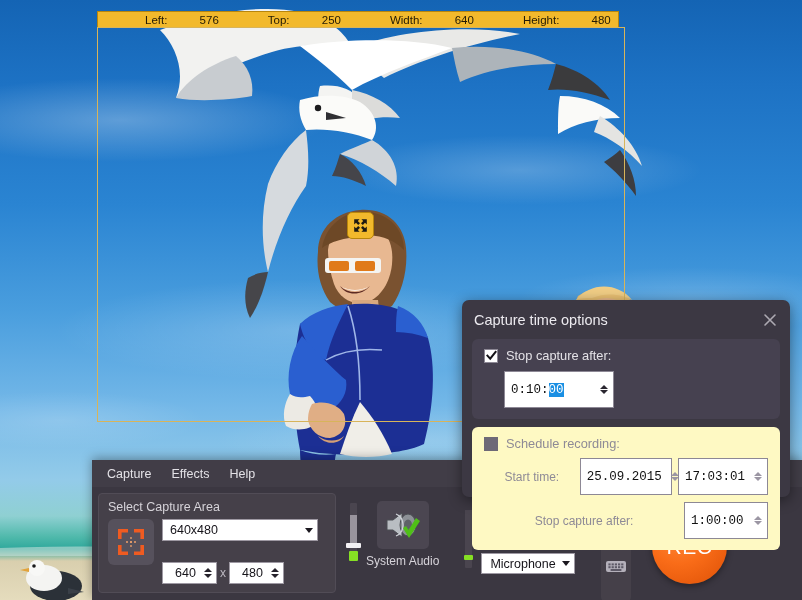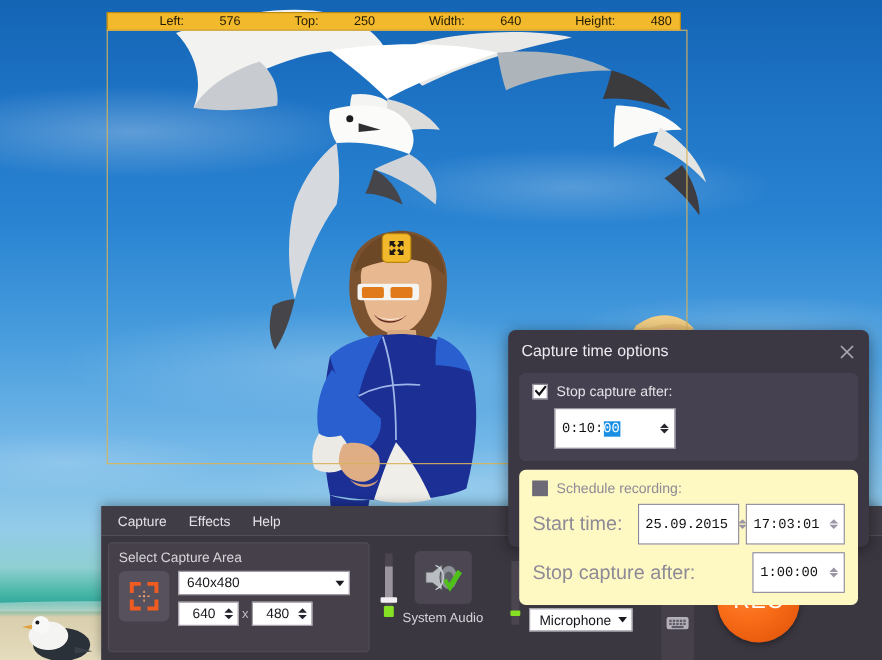--- a/index.html
+++ b/index.html
@@ -136,21 +136,21 @@
     margin-bottom: 5px;
   }
   .cap-row { display: flex; align-items: flex-start; gap: 8px; }
   .cap-icon-btn {
     width: 46px; height: 46px;
     background: #56515c;
     border-radius: 6px;
     display: flex; align-items: center; justify-content: center;
     cursor: pointer;
   }
-  .cap-fields { display: flex; flex-direction: column; gap: 6px; }
+  .cap-fields { display: flex; flex-direction: column; gap: 21px; }
 
   .combo {
     background: #ffffff;
     border: 1px solid #9e99a3;
     height: 22px;
     display: flex;
     align-items: center;
     padding: 0 4px 0 7px;
     font-size: 12.5px;
     color: #16141a;
@@ -381,22 +381,23 @@
   }
   .spin-arrows2.dim .sa2-up { border-bottom-color: #9b96a3; }
   .spin-arrows2.dim .sa2-dn { border-top-color: #9b96a3; }
 
   .sched-row {
     display: flex; align-items: center;
     margin-top: 7px;
   }
   .sched-lbl {
     color: #8e8a96;
-    font-size: 18px;
+    font-size: 12px;
     width: 122px;
+    text-align: center;
   }
   .gap8 { width: 8px; }
 </style>
 </head>
 <body>
 
 <div id="screen">
 
   <div class="photo">
     <div class="cloudwash"></div>

